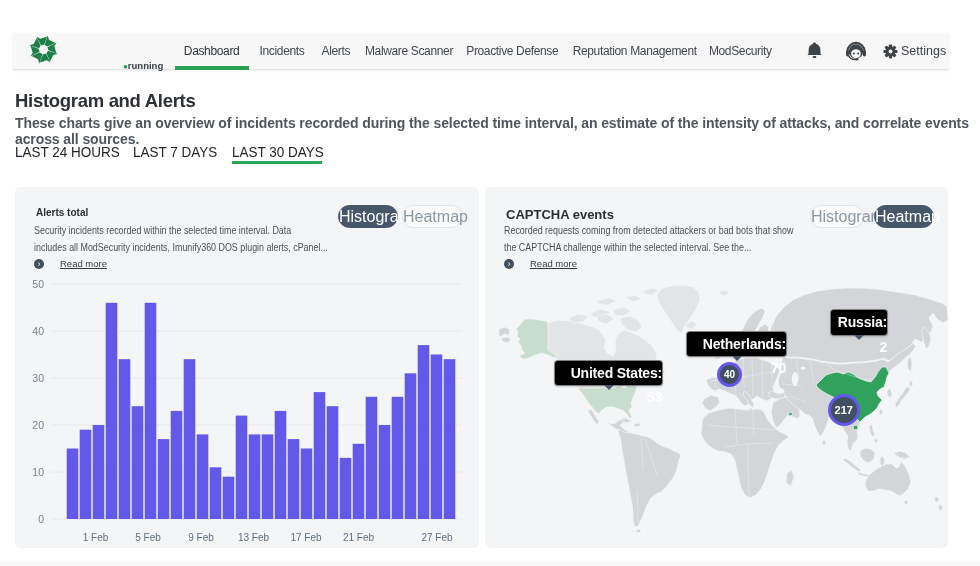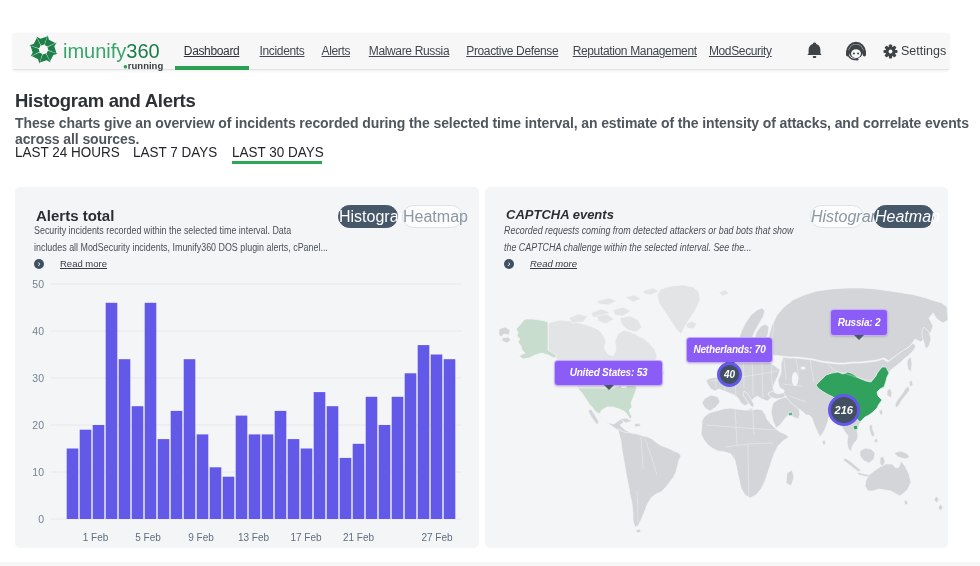--- a/index.html
+++ b/index.html
@@ -1,66 +1,65 @@
 <!DOCTYPE html>
 <html><head>
 <meta charset="utf-8">
 <style>
 * { margin:0; padding:0; box-sizing:border-box; }
 html,body { width:980px; height:566px; background:#fff; font-family:"Liberation Sans",sans-serif; overflow:hidden; }
 .abs { position:absolute; }
 
 #nav { position:absolute; left:13px; top:33px; width:936px; height:37px; background:#f7f7f8; border-bottom:1px solid #e3e3e5; box-shadow:0 1px 3px rgba(0,0,0,.07); }
-.navitem { position:absolute; top:0; height:37px; line-height:36px; font-size:12px; letter-spacing:-0.35px; color:#42474d; white-space:nowrap; transform:translateX(-50%);text-decoration:underline; }
+.navitem { position:absolute; top:0; height:37px; line-height:36px; font-size:12px; letter-spacing:-0.35px; color:#42474d; white-space:nowrap; transform:translateX(-50%); }
 .navitem.active { color:#2e3338; }
 #navicons svg { display:block; }
 
 #h1 { position:absolute; left:15px; top:90px; font-size:18.5px; letter-spacing:-0.3px; font-weight:bold; color:#2d3135; }
 #sub { position:absolute; left:15px; top:115px; font-size:14px; letter-spacing:-0.1px; color:#50565d;font-weight:bold; }
 .tab { position:absolute; top:144px; font-size:14.5px; color:#22262b; transform:scaleX(0.93); transform-origin:0 0; }
 #tabbar { position:absolute; left:232px; top:161px; width:90px; height:3px; background:#2aa855; }
 
 .card { position:absolute; top:187px; height:361px; background:#f4f5f7; border-radius:5px; }
 #card1 { left:15px; width:464px; }
-#card2 { left:485px; width:463px;font-style:italic; }
-.ctitle { position:absolute; left:21px; top:20px; font-size:15px; font-weight:bold; color:#2b2f33; }
+#card2 { left:485px; width:463px; }
+.ctitle { position:absolute; left:21px; top:20px; font-size:10px; font-weight:bold; color:#2b2f33; }
 .btn { position:absolute; top:17.5px; height:23px; border-radius:12px; font-size:16px; line-height:21px; text-align:center; }
 .btn.dark { background:#46576a; color:#fff; border:1px solid #46576a; }
 .btn.light { background:#fcfcfd; color:#8b97a3; border:1px solid #dfe3e8; }
 .desc { position:absolute; left:19px; top:36px; font-size:10px; line-height:16.8px; color:#4a5057; transform:scaleX(0.89); transform-origin:0 0; }
 .readmore { position:absolute; left:19px; top:67px; height:12px; }
 .readmore .circ { display:inline-block; width:10px; height:10px; border-radius:50%; background:#3f5061; color:#fff; font-size:9px; line-height:10px; text-align:center; vertical-align:middle; }
 .readmore .txt { font-size:9.5px; color:#343a41; text-decoration:underline; margin-left:16px; vertical-align:middle; }
 
-.tip { position:absolute; background:#8b5cf6; border:1px solid rgba(255,255,255,.5); border-radius:4px; color:#fff; font-size:10px; letter-spacing:-0.2px; font-weight:bold; text-align:center; box-shadow:0 1px 2px rgba(0,0,0,.15); }
+.tip { position:absolute; background:#000000; border:1px solid rgba(255,255,255,.5); border-radius:4px; color:#fff; font-size:14px; letter-spacing:-0.2px; font-weight:bold; text-align:right; box-shadow:0 1px 2px rgba(0,0,0,.15); }
 .tip:after { content:""; position:absolute; left:50%; bottom:-5px; margin-left:-5px; border-left:5px solid transparent; border-right:5px solid transparent; border-top:5px solid #47586a; }
 .marker { position:absolute; border-radius:50%; background:#424f60; border:3px solid #6357ee; color:#fff; font-weight:bold; text-align:center; }
 </style>
 </head>
 <body>
 <div id="nav">
   <svg class="abs" style="left:16px;top:2px" width="29" height="29" viewBox="-15 -15 30 30">
     <g fill="#1e8048">
       <path d="M 1.2,-4.6 L 4.4,-14.8 L 5.6,-10.2 L 12.2,-6.8 L 4.2,-3.0 Z"></path>
       <path d="M 1.2,-4.6 L 4.4,-14.8 L 5.6,-10.2 L 12.2,-6.8 L 4.2,-3.0 Z" transform="rotate(45)"></path>
       <path d="M 1.2,-4.6 L 4.4,-14.8 L 5.6,-10.2 L 12.2,-6.8 L 4.2,-3.0 Z" transform="rotate(90)"></path>
       <path d="M 1.2,-4.6 L 4.4,-14.8 L 5.6,-10.2 L 12.2,-6.8 L 4.2,-3.0 Z" transform="rotate(135)"></path>
       <path d="M 1.2,-4.6 L 4.4,-14.8 L 5.6,-10.2 L 12.2,-6.8 L 4.2,-3.0 Z" transform="rotate(180)"></path>
       <path d="M 1.2,-4.6 L 4.4,-14.8 L 5.6,-10.2 L 12.2,-6.8 L 4.2,-3.0 Z" transform="rotate(225)"></path>
       <path d="M 1.2,-4.6 L 4.4,-14.8 L 5.6,-10.2 L 12.2,-6.8 L 4.2,-3.0 Z" transform="rotate(270)"></path>
       <path d="M 1.2,-4.6 L 4.4,-14.8 L 5.6,-10.2 L 12.2,-6.8 L 4.2,-3.0 Z" transform="rotate(315)"></path>
     </g>
   </svg>
-  <div class="abs" style="left:50px;top:7px;font-size:20px;color:#38a56b;">imunify<span style="color:#1c7b47">360</span></div>
   <div class="abs" style="left:110px;top:27px;font-size:9.5px;font-weight:bold;color:#3b4045;"><span style="color:#2aa155;font-size:8px;">●</span>running</div>
   <div class="navitem active" style="left:198.6px;">Dashboard</div>
   <div class="abs" style="left:161.6px;bottom:-1px;width:74px;height:4px;background:#2aa052;"></div>
   <div class="navitem" style="left:269px;">Incidents</div>
   <div class="navitem" style="left:322.8px;">Alerts</div>
-  <div class="navitem" style="left:396px;">Malware Russia</div>
+  <div class="navitem" style="left:396px;">Malware Scanner</div>
   <div class="navitem" style="left:499.3px;">Proactive Defense</div>
   <div class="navitem" style="left:621.7px;">Reputation Management</div>
   <div class="navitem" style="left:727.3px;">ModSecurity</div>
   <g id="navicons">
   <svg class="abs" style="left:794px;top:9px" width="15" height="18" viewBox="0 0 15 18">
     <path fill="#3e4347" d="M7.5,0.5 c1,0 1.7,.7 1.7,1.6 C11.9,2.9 13.4,5.2 13.4,7.9 L13.4,11.4 L14.6,13 L0.4,13 L1.6,11.4 L1.6,7.9 C1.6,5.2 3.1,2.9 5.8,2.1 C5.8,1.2 6.5,0.5 7.5,0.5 Z"></path>
     <rect x="5.7" y="14" width="3.6" height="2" rx="1" fill="#3e4347"></rect>
   </svg>
   <svg class="abs" style="left:832px;top:7px" width="22" height="22" viewBox="-11 -11 22 22">
     <circle cx="0" cy="0.5" r="7.2" fill="#3e4347"></circle>
@@ -247,18 +246,18 @@
       <path d="M152,206 Q153,222 153,238" fill="none" stroke="#f4f5f7" stroke-width="0.55" stroke-opacity="0.75"></path>
       <path d="M299,74 Q300,84 301,94" fill="none" stroke="#f4f5f7" stroke-width="0.55" stroke-opacity="0.75"></path>
       <path d="M311,73 Q313,84 314,95" fill="none" stroke="#f4f5f7" stroke-width="0.55" stroke-opacity="0.75"></path>
       <path d="M325,75 Q327,86 329,98" fill="none" stroke="#f4f5f7" stroke-width="0.55" stroke-opacity="0.75"></path>
       <path d="M297,99 Q307,100 317,101" fill="none" stroke="#f4f5f7" stroke-width="0.55" stroke-opacity="0.75"></path>
       <path d="M304,111 Q313,114 321,117" fill="none" stroke="#f4f5f7" stroke-width="0.55" stroke-opacity="0.75"></path>
       <path d="M289,36 Q287,52 287,68" fill="none" stroke="#f4f5f7" stroke-width="0.55" stroke-opacity="0.75"></path>
       <path d="M341,77 Q348,87 359,88 Q372,93 382,95 Q390,96 392,88" fill="none" stroke="#f4f5f7" stroke-width="0.55" stroke-opacity="0.75"></path>
     </svg>
   <div class="tip" style="left:69px;top:173px;width:109px;height:26px;line-height:24px;">United States: 53</div>
-  <div class="tip" style="left:201px;top:150px;width:87px;height:26px;line-height:24px;">Netherlands: 70</div>
+  <div class="tip" style="left:201px;top:144px;width:101px;height:26px;line-height:24px;">Netherlands: 70</div>
   <div class="tip" style="left:345px;top:122px;width:58px;height:27px;line-height:25px;">Russia: 2</div>
   <div class="marker" style="left:232px;top:174.5px;width:25px;height:25px;line-height:19px;font-size:10px;">40</div>
-  <div class="marker" style="left:342.8px;top:207px;width:32px;height:32px;line-height:26px;font-size:11px;">216</div>
+  <div class="marker" style="left:342.8px;top:207px;width:32px;height:32px;line-height:26px;font-size:11px;">217</div>
 </div>
 <div class="abs" style="left:0;top:562px;width:980px;height:4px;background:#f7f7f8;"></div>
 
 </body></html>

